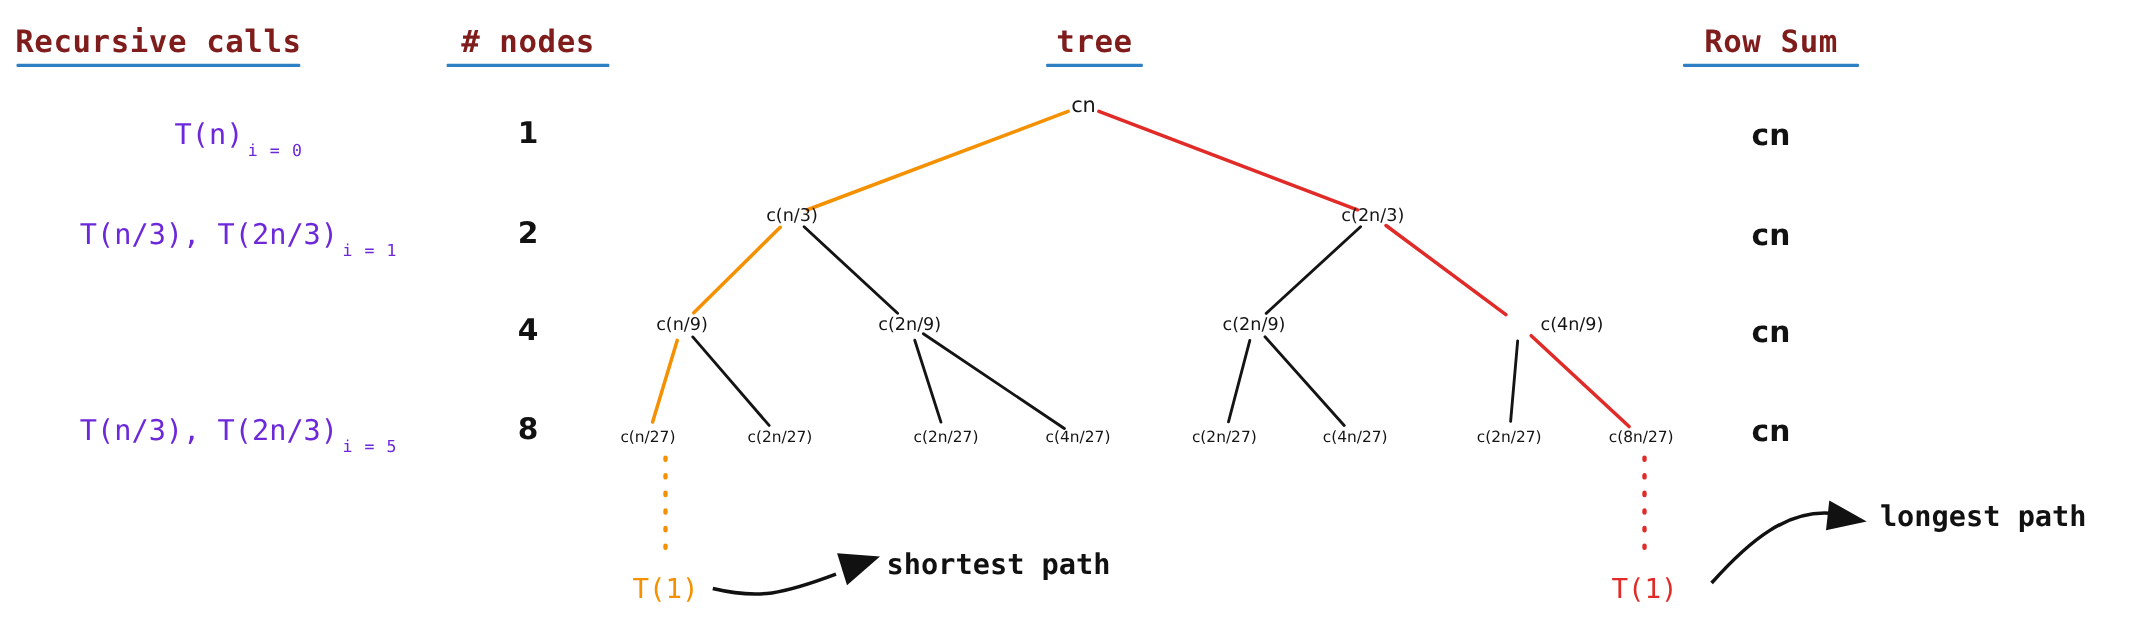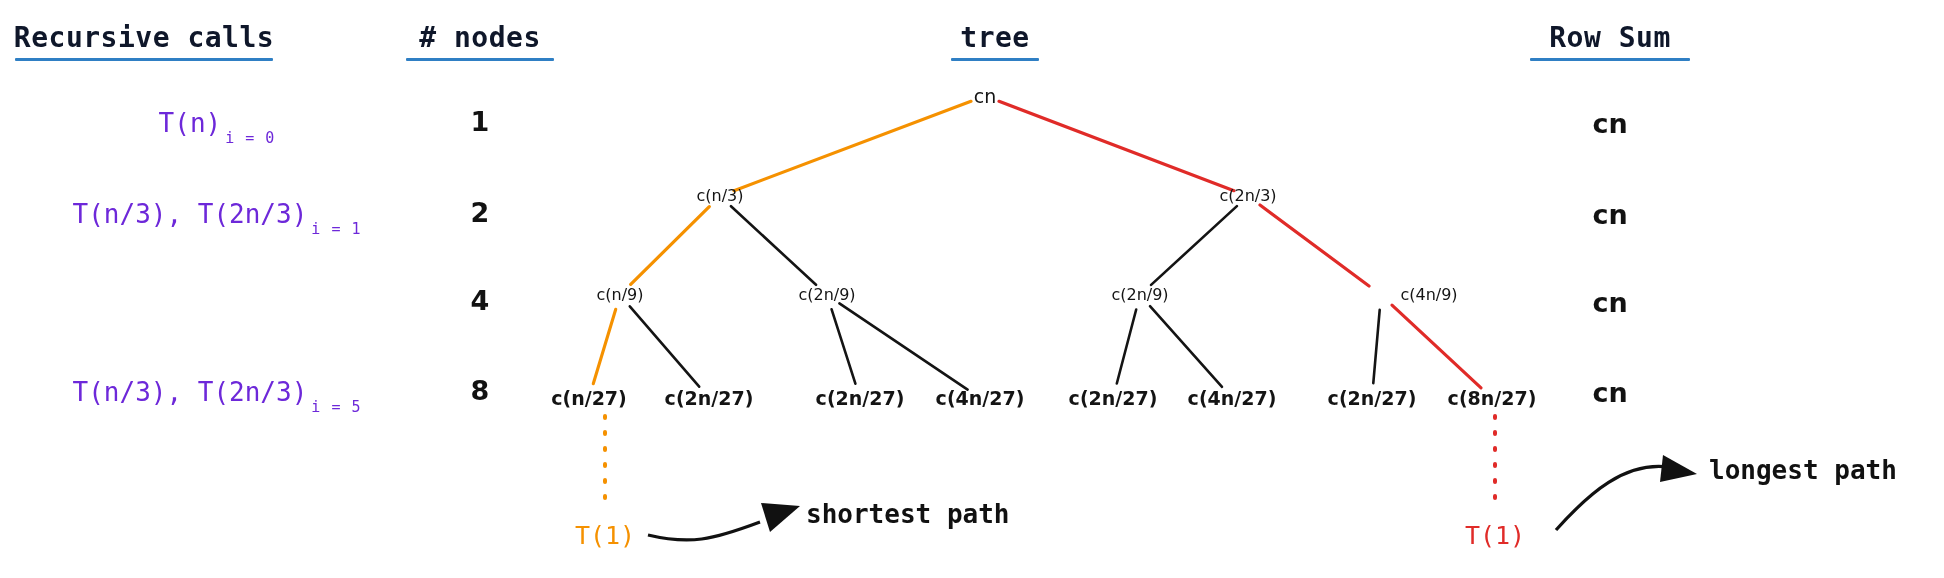--- a/index.html
+++ b/index.html
@@ -13,21 +13,21 @@
     width: 1944px;
     height: 578px;
     background: #ffffff;
     font-family: "DejaVu Sans Mono", "Liberation Mono", monospace;
     overflow: hidden;
   }
   .abs { position: absolute; }
 
   
   .col-header {
-    color: #0f172a;
+    color: #7f1d1d;
     font-size: 28px;
     font-weight: 700;
     letter-spacing: 0.5px;
     white-space: nowrap;
     transform: translateX(-50%);
     text-align: center;
     line-height: 1;
   }
   .col-header-rule {
     height: 3px;
@@ -76,21 +76,21 @@
   .node {
     font-size: 16px;
     color: #141414;
     white-space: nowrap;
     transform: translate(-50%, -50%);
     text-align: center;
     line-height: 1;
     font-family: "DejaVu Sans", "Liberation Sans", sans-serif;
   }
   .node.root { font-size: 19px; }
-  .node.leaf { font-size: 19px; font-weight: bold; }
+  .node.leaf { font-size: 14px; }
 
   .terminal {
     font-size: 25px;
     font-weight: 400;
     white-space: nowrap;
     transform: translate(-50%, -50%);
     text-align: center;
     line-height: 1;
     font-family: "DejaVu Sans Mono", "Liberation Mono", monospace;
   }

